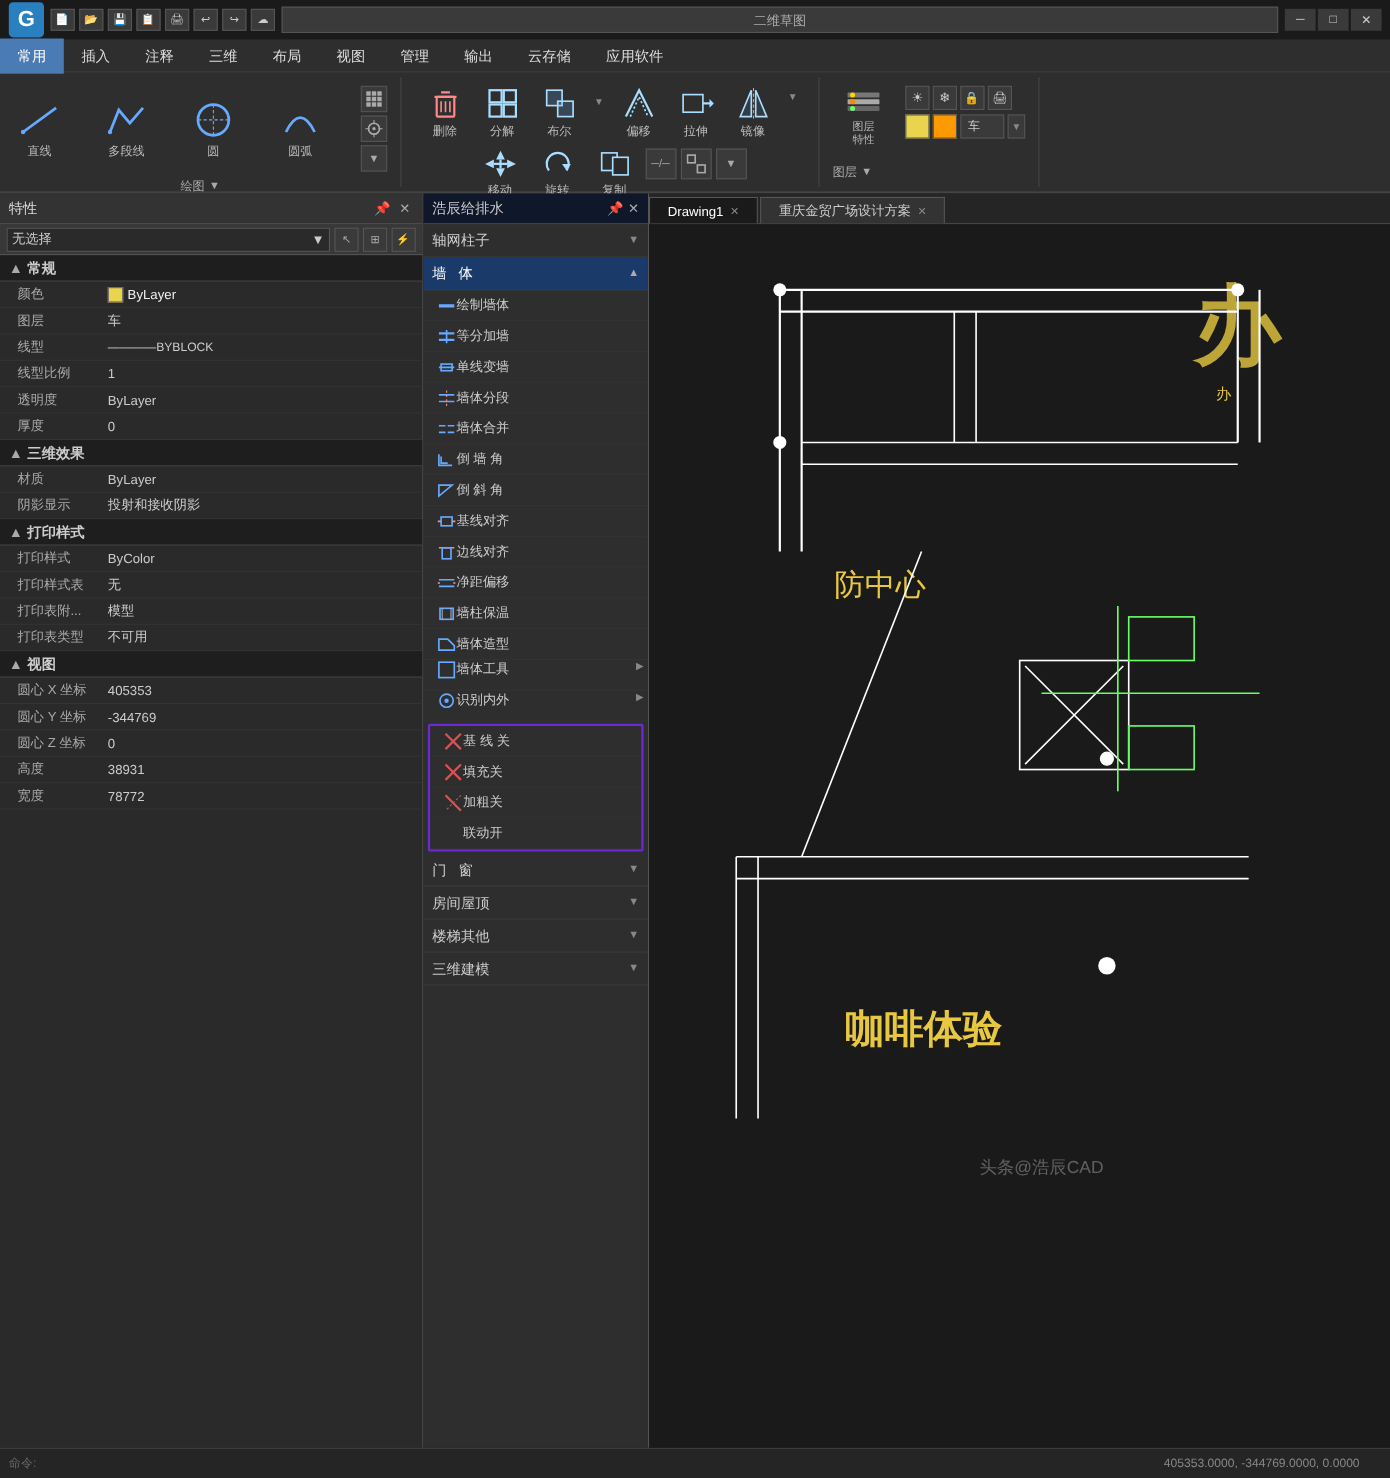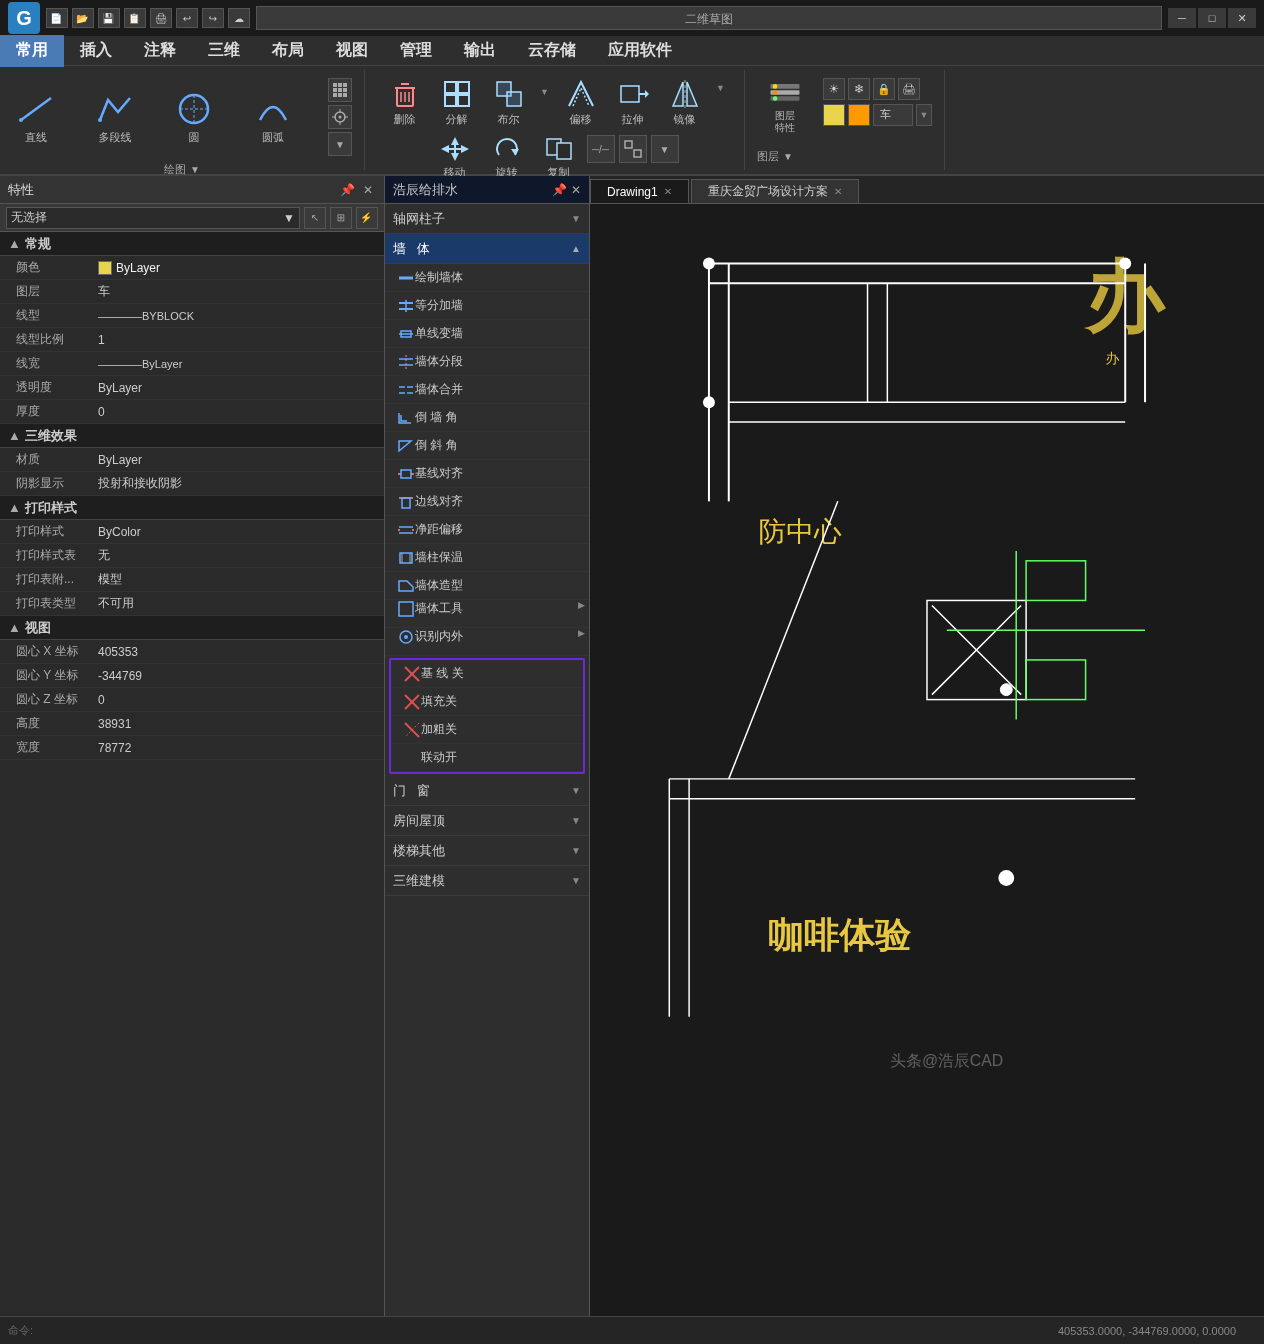--- a/index.html
+++ b/index.html
@@ -65,22 +65,21 @@
       display: flex;
       align-items: center;
       border-bottom: 1px solid #444;
     }
     .menu-item {
       padding: 16px 16px;
       height: 100%;
       display: flex; align-items: center;
       cursor: pointer;
       color: #ddd;
-      font-size: 16px;
-      font-weight: bold;
+      font-size: 13px;
     }
     .menu-item:hover, .menu-item.active {
       background: #4a7bb5;
       color: white;
     }
 
     
     #toolbar {
       height: 110px;
       background: #2e2e2e;
@@ -695,24 +694,20 @@
       </div>
       <div class="prop-row">
         <span class="prop-label">线型</span>
         <span class="prop-value" style="font-size:11px;">————BYBLOCK</span>
       </div>
       <div class="prop-row">
         <span class="prop-label">线型比例</span>
         <span class="prop-value">1</span>
       </div>
       <div class="prop-row">
-        <span class="prop-label">线宽</span>
-        <span class="prop-value" style="font-size:11px;">————ByLayer</span>
-      </div>
-      <div class="prop-row">
         <span class="prop-label">透明度</span>
         <span class="prop-value">ByLayer</span>
       </div>
       <div class="prop-row">
         <span class="prop-label">厚度</span>
         <span class="prop-value">0</span>
       </div>
 
       <div class="prop-section-header">
         <span class="prop-section-arrow">▲</span>

